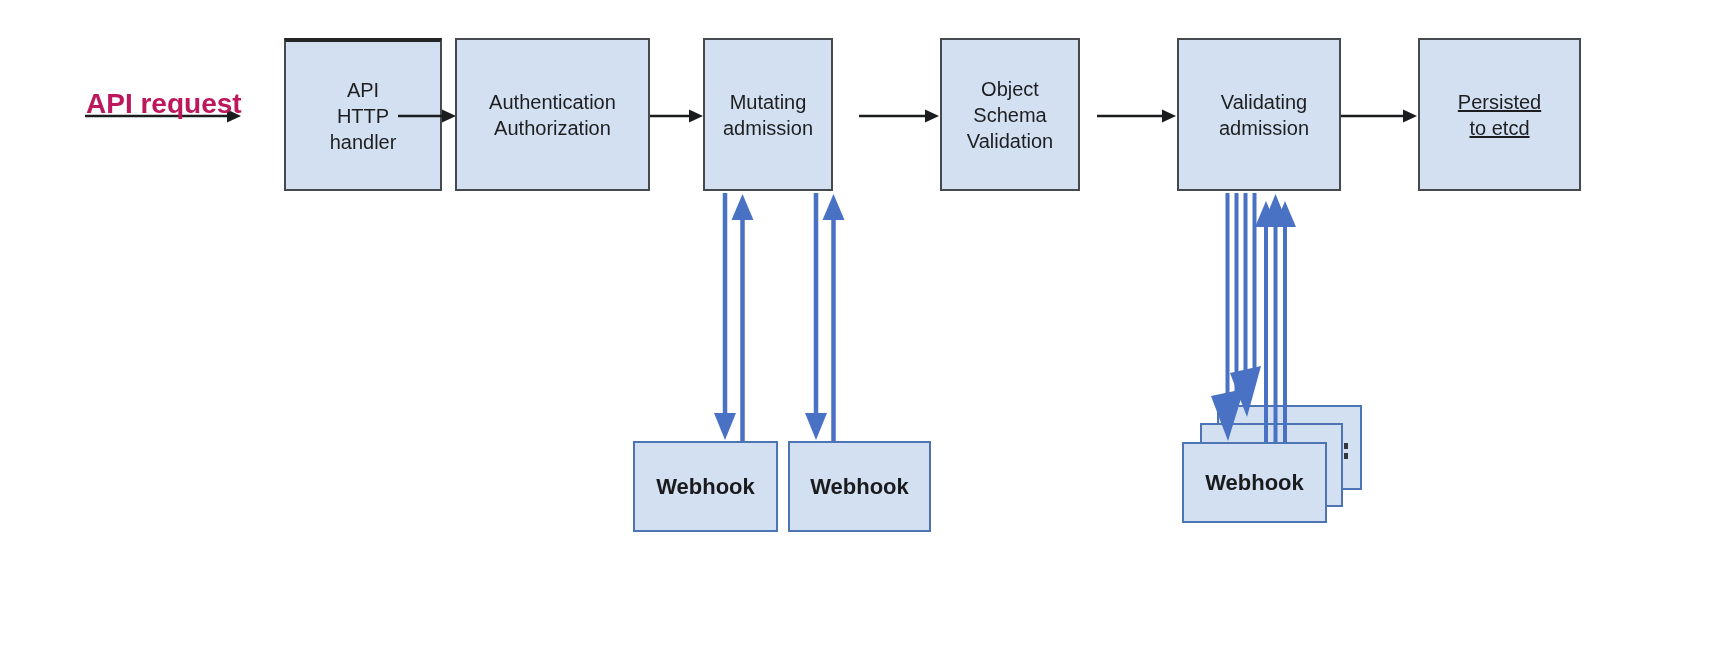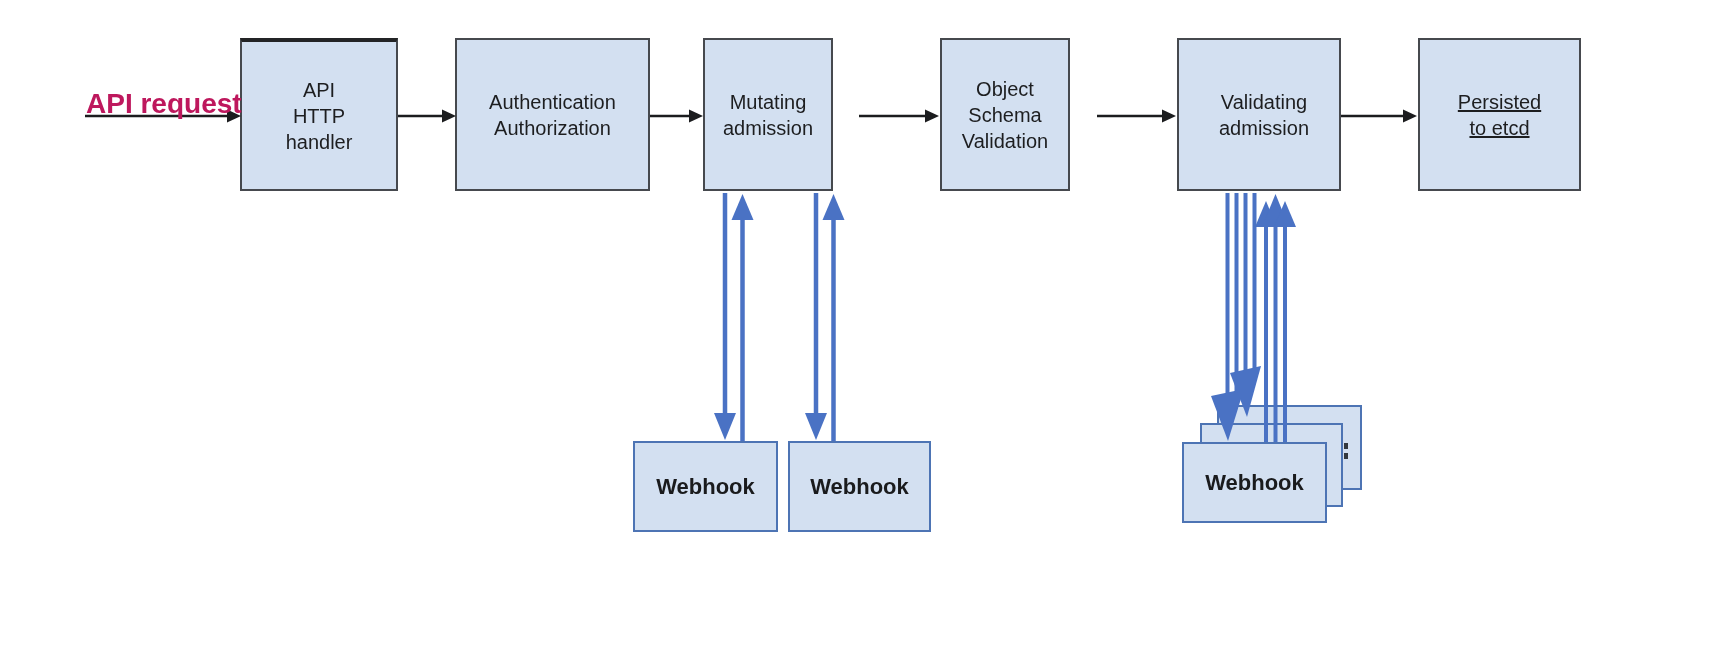--- a/index.html
+++ b/index.html
@@ -27,21 +27,21 @@
     text-align: center;
     color: #1d1e20;
   }
   .phase {
     border: 2px solid #46494e;
     top: 38px;
     height: 153px;
     font-size: 20px;
     line-height: 26px;
   }
-  .phase.thick-top { border-top-width: 4px; border-top-color: #232426; }
+  .phase.thick-top { border-top-width: 4px; border-top-color: #232426; margin-left: 44px; }
   .phase span, .webhook span { white-space: pre-line; }
   .webhook {
     border: 2px solid #4d74b4;
     font-weight: bold;
     font-size: 22px;
     color: #1a1b1d;
   }
   .stackbox {
     position: absolute;
     box-sizing: border-box;
@@ -82,21 +82,21 @@
 handler</span>
   </div>
   <div class="box phase" style="left:455px;width:195px;">
     <span>Authentication
 Authorization</span>
   </div>
   <div class="box phase" style="left:703px;width:130px;">
     <span>Mutating
 admission</span>
   </div>
-  <div class="box phase" style="left:940px;width:130px;">
+  <div class="box phase" style="left:940px;width:140px;">
     <span>Object
 Schema
 Validation</span>
   </div>
   <div class="box phase" style="left:1177px;width:164px;padding-left:10px;">
     <span>Validating
 admission</span>
   </div>
   <div class="box phase" style="left:1418px;width:163px;text-decoration:underline;">
     <span>Persisted

